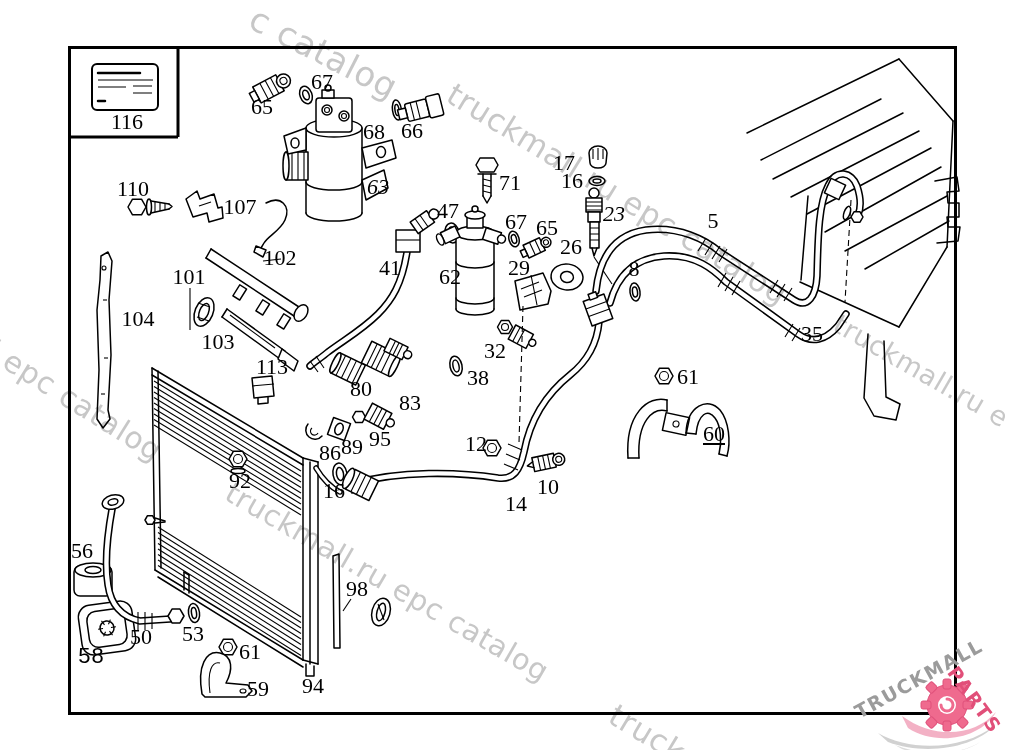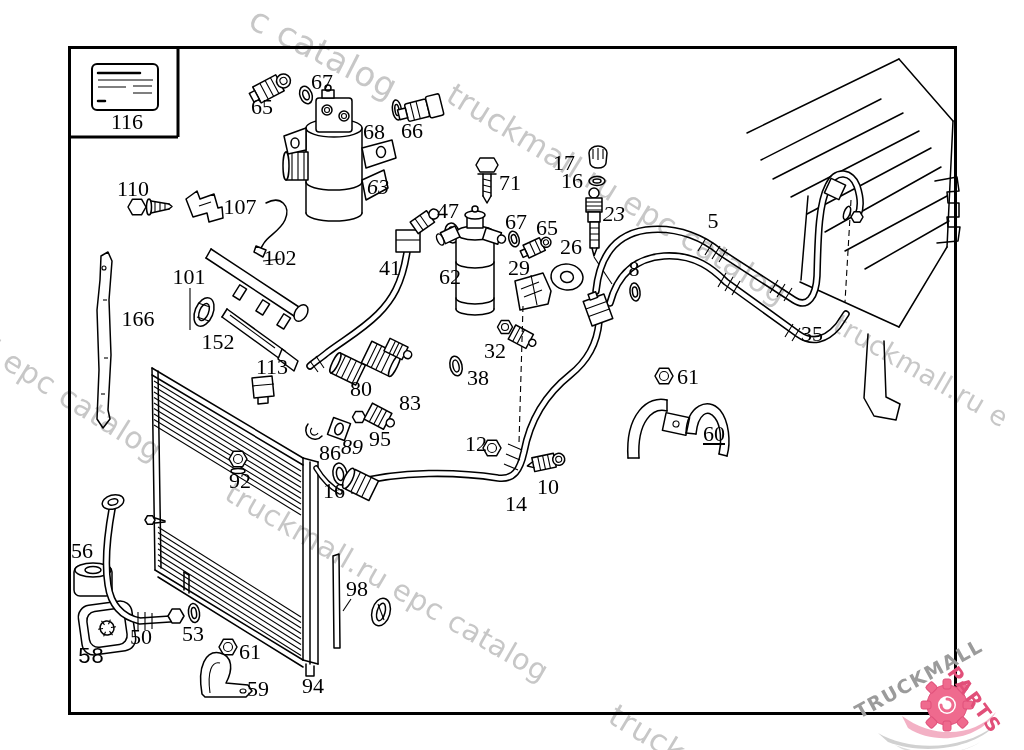--- a/index.html
+++ b/index.html
@@ -483,43 +483,43 @@
       <span class="callout" style="left: 127px; top: 122px;">116</span>
       <span class="callout" style="left: 262px; top: 107px;">65</span>
       <span class="callout" style="left: 322px; top: 82px;">67</span>
       <span class="callout" style="left: 374px; top: 132px;">68</span>
       <span class="callout" style="left: 412px; top: 131px;">66</span>
       <span class="callout" style="left: 378px; top: 187px; font-style: italic;">63</span>
       <span class="callout" style="left: 133px; top: 189px;">110</span>
       <span class="callout" style="left: 240px; top: 207px;">107</span>
       <span class="callout" style="left: 280px; top: 258px;">102</span>
       <span class="callout" style="left: 189px; top: 277px;">101</span>
-      <span class="callout" style="left: 138px; top: 319px;">166</span>
-      <span class="callout" style="left: 218px; top: 342px;">152</span>
+      <span class="callout" style="left: 138px; top: 319px;">104</span>
+      <span class="callout" style="left: 218px; top: 342px;">103</span>
       <span class="callout" style="left: 272px; top: 367px;">113</span>
       <span class="callout" style="left: 390px; top: 268px;">41</span>
       <span class="callout" style="left: 448px; top: 211px;">47</span>
       <span class="callout" style="left: 510px; top: 183px;">71</span>
       <span class="callout" style="left: 564px; top: 157px; margin-top: 6px;">17</span>
       <span class="callout" style="left: 572px; top: 181px;">16</span>
       <span class="callout" style="left: 614px; top: 214px; font-style: italic;">23</span>
       <span class="callout" style="left: 450px; top: 277px;">62</span>
       <span class="callout" style="left: 516px; top: 222px;">67</span>
       <span class="callout" style="left: 547px; top: 228px;">65</span>
       <span class="callout" style="left: 519px; top: 268px;">29</span>
       <span class="callout" style="left: 571px; top: 247px;">26</span>
       <span class="callout" style="left: 634px; top: 269px;">8</span>
       <span class="callout" style="left: 713px; top: 221px;">5</span>
       <span class="callout" style="left: 812px; top: 334px;">35</span>
       <span class="callout" style="left: 495px; top: 351px;">32</span>
       <span class="callout" style="left: 478px; top: 378px;">38</span>
       <span class="callout" style="left: 361px; top: 389px;">80</span>
       <span class="callout" style="left: 410px; top: 375px; margin-top: 28px;">83</span>
       <span class="callout" style="left: 330px; top: 453px;">86</span>
-      <span class="callout" style="left: 352px; top: 447px; font-style: italic;">89</span>
+      <span class="callout" style="left: 352px; top: 447px;">89</span>
       <span class="callout" style="left: 380px; top: 439px;">95</span>
       <span class="callout" style="left: 334px; top: 491px;">16</span>
       <span class="callout" style="left: 240px; top: 481px;">92</span>
       <span class="callout" style="left: 468px; top: 444px; margin-left: 8px;">12</span>
       <span class="callout" style="left: 548px; top: 487px;">10</span>
       <span class="callout" style="left: 516px; top: 504px;">14</span>
       <span class="callout" style="left: 688px; top: 377px;">61</span>
       <span class="callout" style="left: 714px; top: 434px; text-decoration: underline;">60</span>
       <span class="callout" style="left: 82px; top: 551px;">56</span>
       <span class="callout" style="left: 141px; top: 637px;">50</span>

